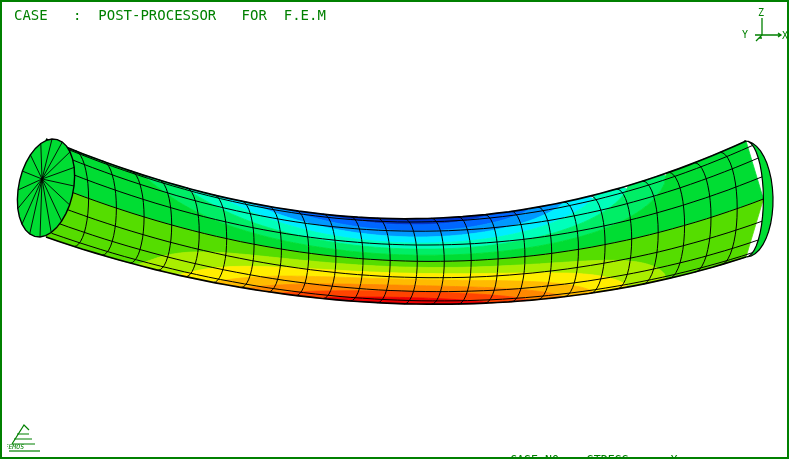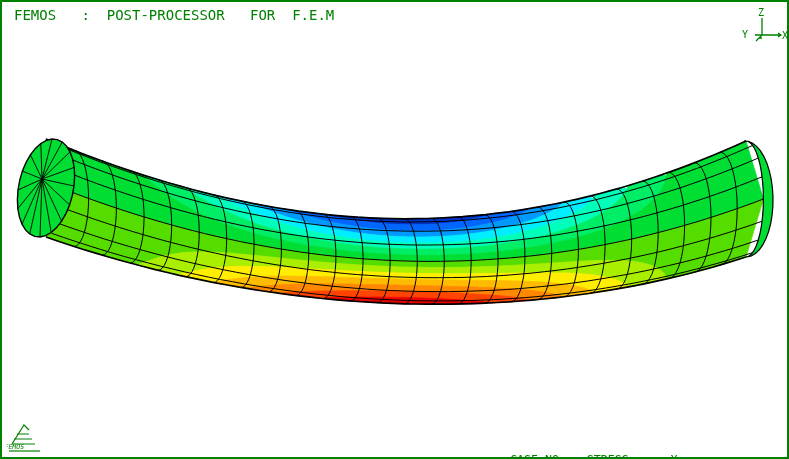--- a/index.html
+++ b/index.html
@@ -20,21 +20,21 @@
     font-size:11.6px;line-height:15px;white-space:pre;
   }
   svg text.axlbl{font-family:"DejaVu Sans Mono","Liberation Mono",monospace;font-size:10px;fill:#008000;}
   svg text.logotxt{font-family:"DejaVu Sans Mono","Liberation Mono",monospace;font-size:6.5px;fill:#008000;}
 </style>
 </head>
 <body>
 
 <div class="screen">
 
-  <div class="title">FEMOS   :  POST-PROCESSOR   FOR  F.E.M</div>
+  <div class="title">CASE   :  POST-PROCESSOR   FOR  F.E.M</div>
 
   <svg class="triad" width="54" height="42" viewBox="0 0 54 42">
     <g stroke="#008000" stroke-width="1.3" fill="none">
       <path d="M27,30 L27,13"></path>
       <path d="M20,30 L46,30 M43,28 L46,30 L43,32"></path>
       <path d="M27,30 L21,36 M27,30 L24,33 L27,33"></path>
     </g>
     <text class="axlbl" x="23" y="11">Z</text>
     <text class="axlbl" x="7" y="33">Y</text>
     <text class="axlbl" x="47" y="34">X</text>

